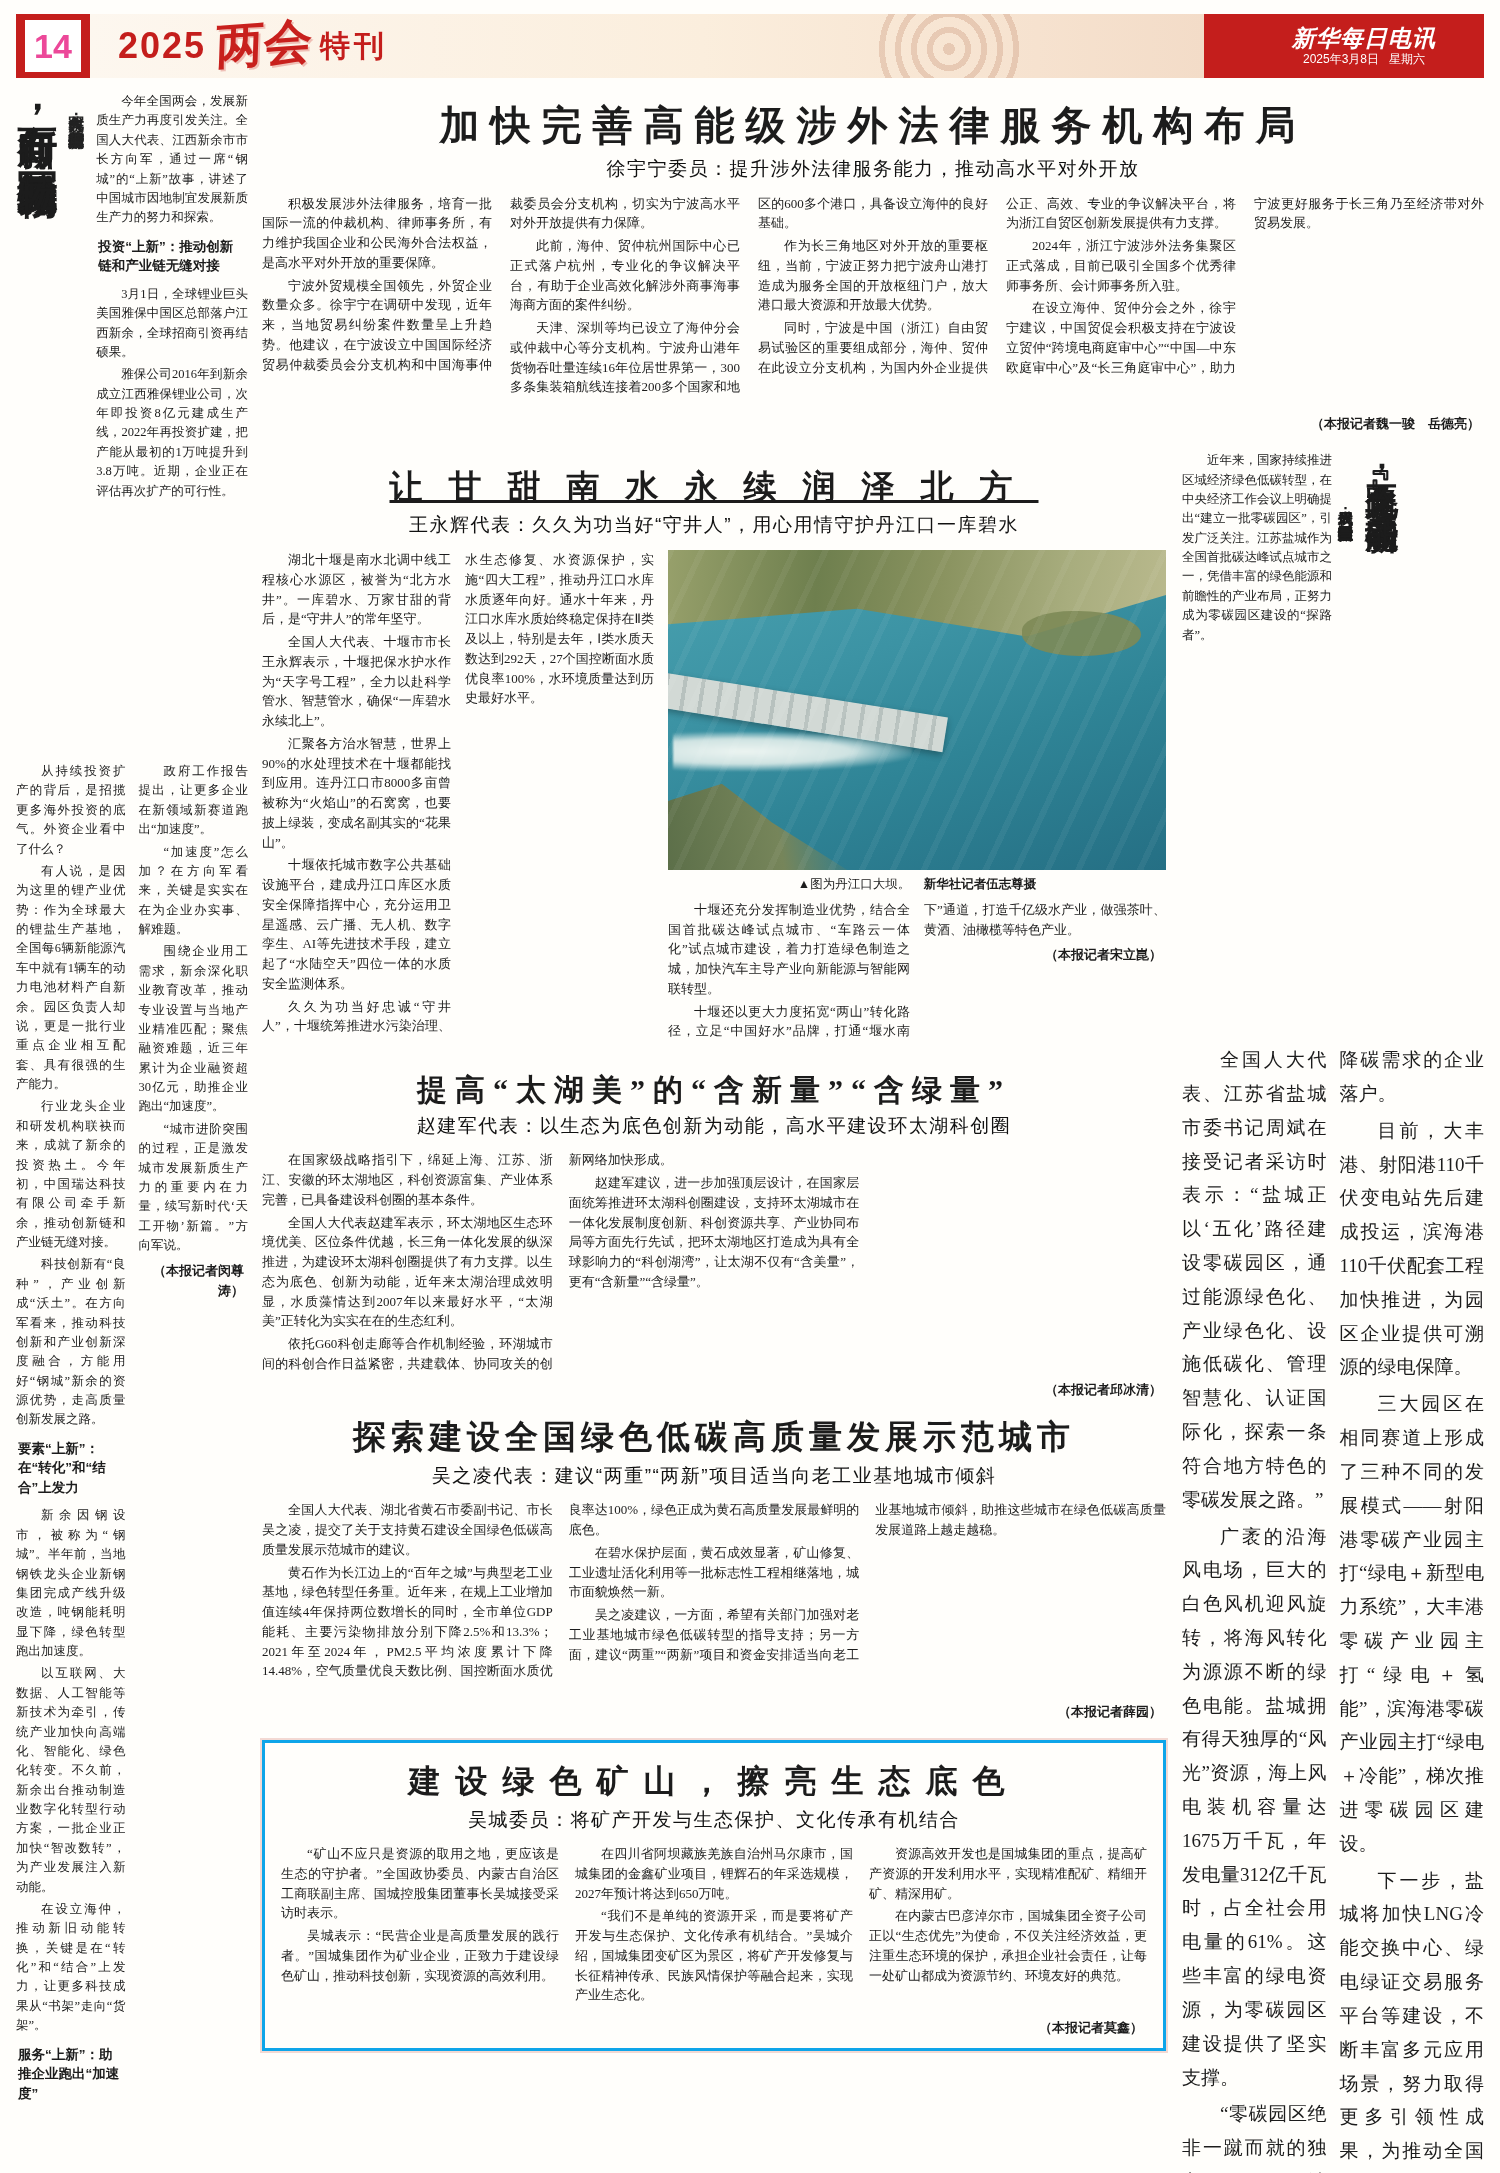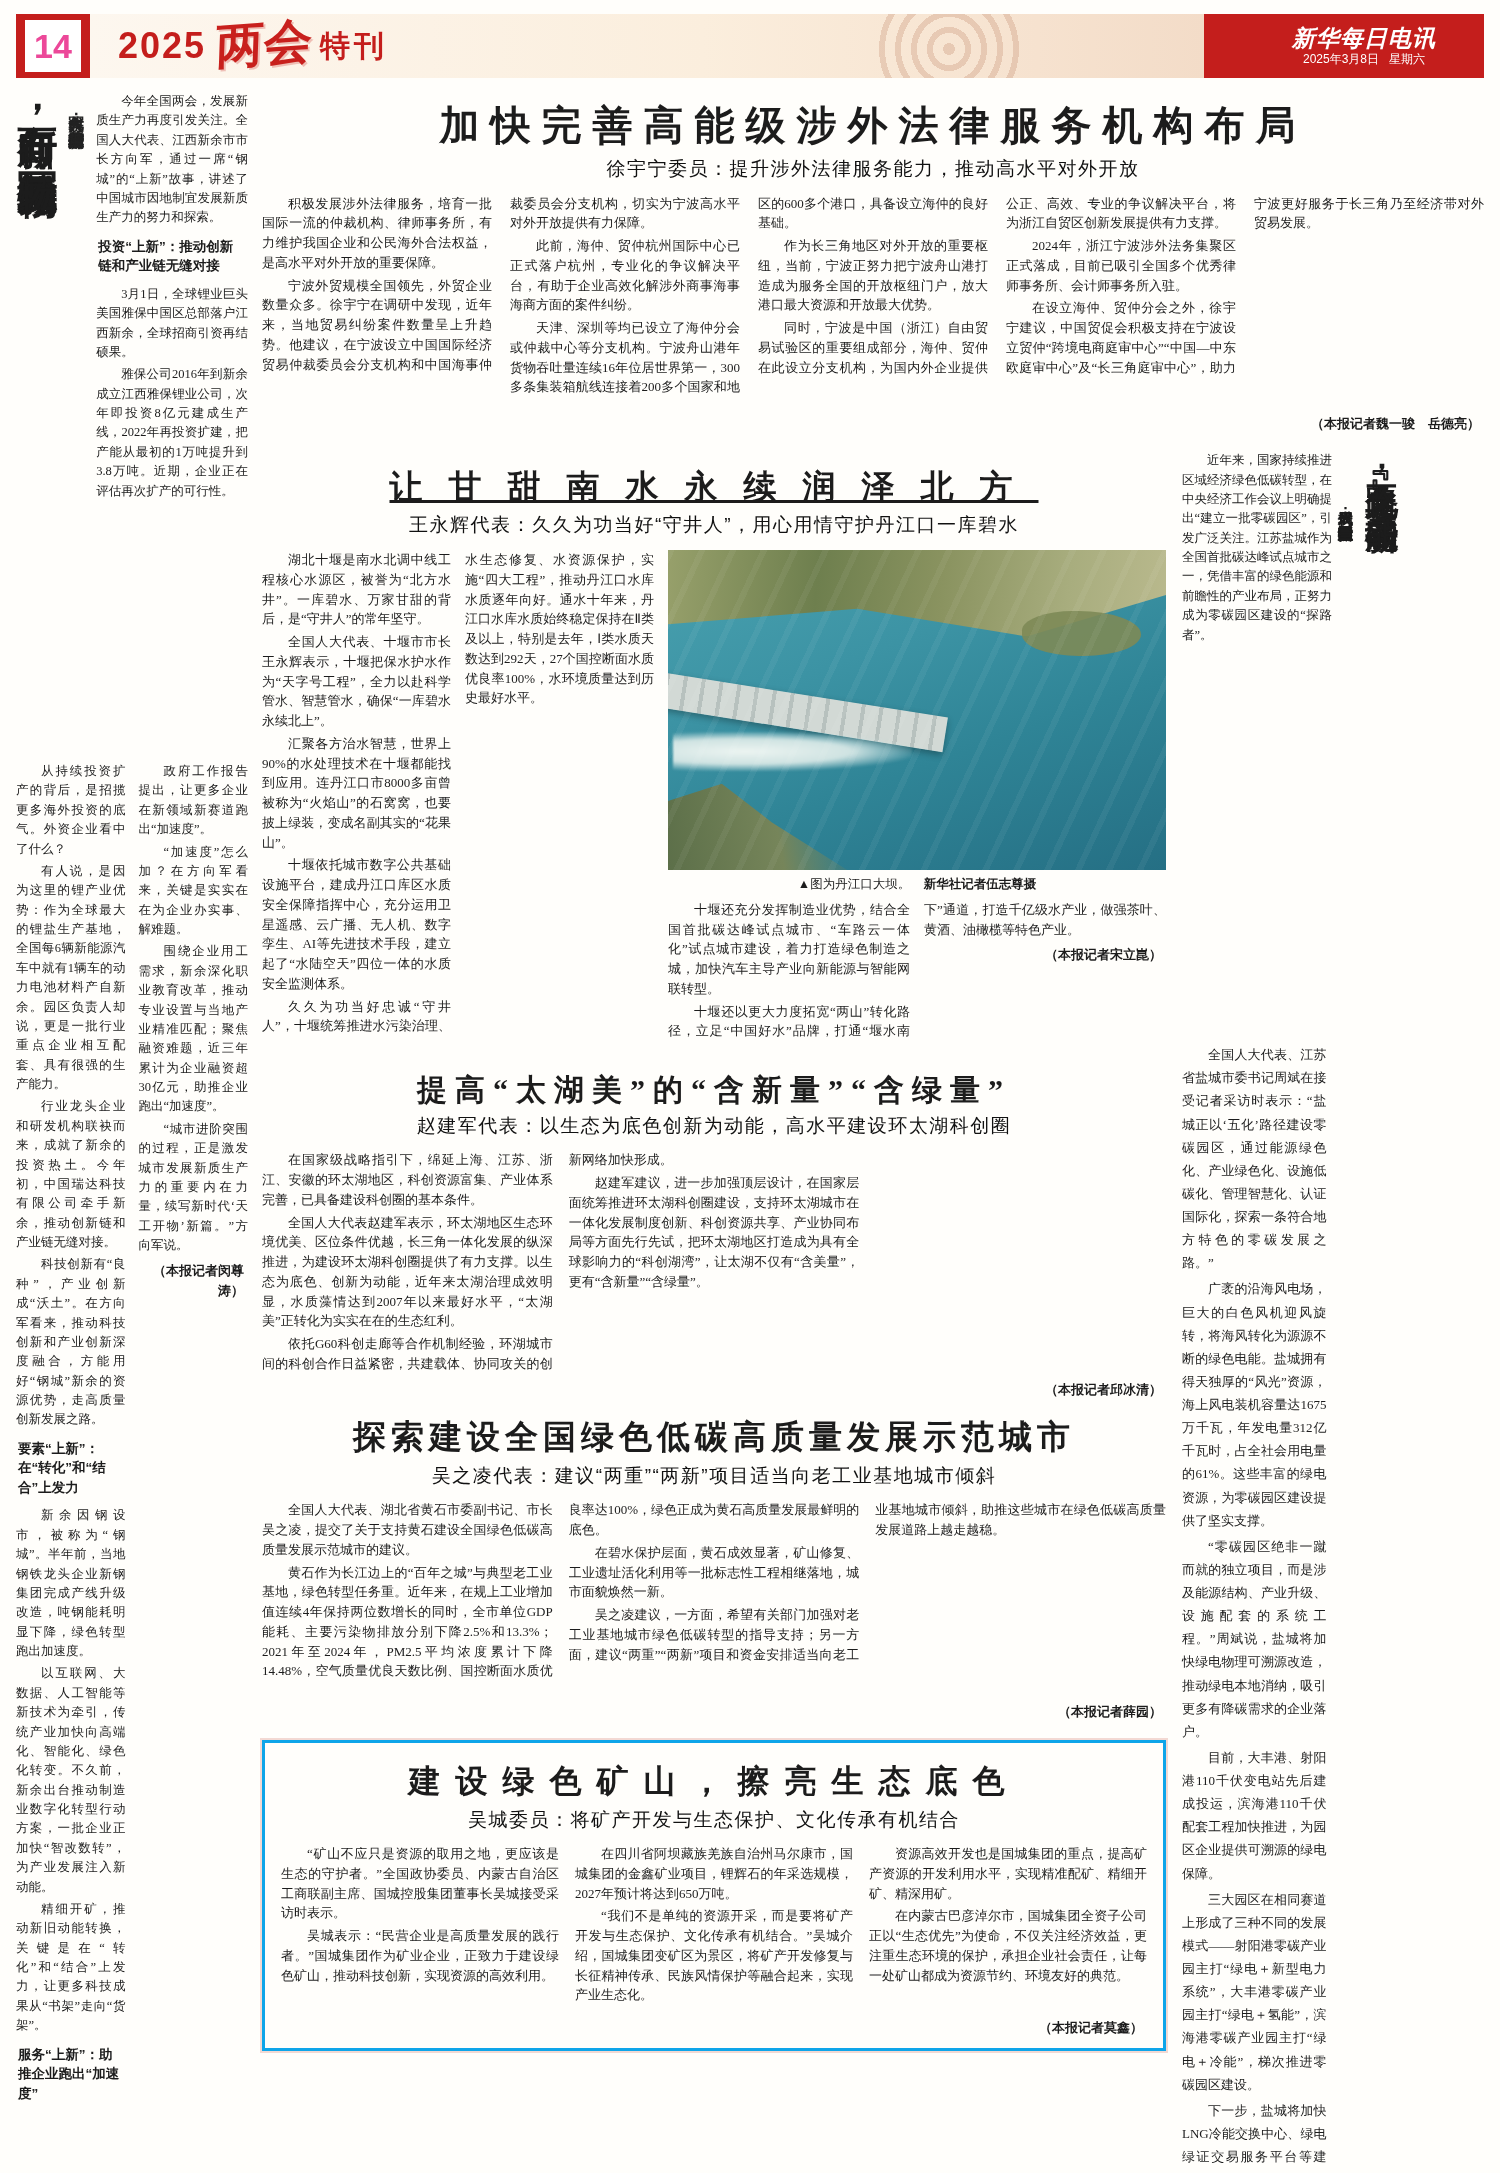--- a/index.html
+++ b/index.html
@@ -87,21 +87,21 @@
   
   .mine-box{border:3px solid #0ea5e9;box-shadow:0 0 0 2px #f3d9d3;margin-top:18px;padding:12px 16px 10px;}
   .mine-cols{height:168px;}
 
   
   .zc-top{display:flex;height:578px;}
   .zc-intro{width:150px;flex:0 0 150px;}
   .zc-vsub{writing-mode:vertical-rl;text-orientation:upright;font:700 15px/1.3 "Liberation Sans",sans-serif;margin:48px 8px 0 4px;}
   .zc-vhead{writing-mode:vertical-rl;text-orientation:upright;font:900 33px/1.1 "Liberation Serif",serif;margin:8px 4px 0 0;}
   .zc-cols{column-count:2;column-gap:13px;height:1440px;column-fill:auto;margin-top:14px;}
-  .zc-cols .para{font-size:13px;line-height:1.78;}
+  .zc-cols .para{font-size:19px;line-height:1.78;}
 </style>
 </head>
 <body>
 
 <div class="page">
 
   <header class="banner">
     <div class="pagenum-box">
       <div class="pagenum-inner">14</div>
     </div>
@@ -127,21 +127,21 @@
         <div class="v-sub">方向军代表：用改革手段打通束缚新质生产力发展的堵点卡点</div>
         <div class="lr-first">
           <p class="para">今年全国两会，发展新质生产力再度引发关注。全国人大代表、江西新余市市长方向军，通过一席“钢城”的“上新”故事，讲述了中国城市因地制宜发展新质生产力的努力和探索。</p>
           <h4 class="sec-head">投资“上新”：推动创新链和产业链无缝对接</h4>
           <div class="plist"><p class="para">3月1日，全球锂业巨头美国雅保中国区总部落户江西新余，全球招商引资再结硕果。</p><p class="para">雅保公司2016年到新余成立江西雅保锂业公司，次年即投资8亿元建成生产线，2022年再投资扩建，把产能从最初的1万吨提升到3.8万吨。近期，企业正在评估再次扩产的可行性。</p></div>
         </div>
       </div>
       <div class="lr-cols">
         <div class="plist"><p class="para">从持续投资扩产的背后，是招揽更多海外投资的底气。外资企业看中了什么？</p><p class="para">有人说，是因为这里的锂产业优势：作为全球最大的锂盐生产基地，全国每6辆新能源汽车中就有1辆车的动力电池材料产自新余。园区负责人却说，更是一批行业重点企业相互配套、具有很强的生产能力。</p><p class="para">行业龙头企业和研发机构联袂而来，成就了新余的投资热土。今年初，中国瑞达科技有限公司牵手新余，推动创新链和产业链无缝对接。</p><p class="para">科技创新有“良种”，产业创新成“沃土”。在方向军看来，推动科技创新和产业创新深度融合，方能用好“钢城”新余的资源优势，走高质量创新发展之路。</p></div>
         <h4 class="sec-head">要素“上新”：在“转化”和“结合”上发力</h4>
-        <div class="plist"><p class="para">新余因钢设市，被称为“钢城”。半年前，当地钢铁龙头企业新钢集团完成产线升级改造，吨钢能耗明显下降，绿色转型跑出加速度。</p><p class="para">以互联网、大数据、人工智能等新技术为牵引，传统产业加快向高端化、智能化、绿色化转变。不久前，新余出台推动制造业数字化转型行动方案，一批企业正加快“智改数转”，为产业发展注入新动能。</p><p class="para">精细开矿，推动新旧动能转换，关键是在“转化”和“结合”上发力，让更多科技成果从“书架”走向“货架”。</p></div>
+        <div class="plist"><p class="para">新余因钢设市，被称为“钢城”。半年前，当地钢铁龙头企业新钢集团完成产线升级改造，吨钢能耗明显下降，绿色转型跑出加速度。</p><p class="para">以互联网、大数据、人工智能等新技术为牵引，传统产业加快向高端化、智能化、绿色化转变。不久前，新余出台推动制造业数字化转型行动方案，一批企业正加快“智改数转”，为产业发展注入新动能。</p><p class="para">在设立海仲，推动新旧动能转换，关键是在“转化”和“结合”上发力，让更多科技成果从“书架”走向“货架”。</p></div>
         <h4 class="sec-head">服务“上新”：助推企业跑出“加速度”</h4>
         <div class="plist"><p class="para">政府工作报告提出，让更多企业在新领域新赛道跑出“加速度”。</p><p class="para">“加速度”怎么加？在方向军看来，关键是实实在在为企业办实事、解难题。</p><p class="para">围绕企业用工需求，新余深化职业教育改革，推动专业设置与当地产业精准匹配；聚焦融资难题，近三年累计为企业融资超30亿元，助推企业跑出“加速度”。</p><p class="para">“城市进阶突围的过程，正是激发城市发展新质生产力的重要内在力量，续写新时代‘天工开物’新篇。”方向军说。</p></div>
         <p class="byline">（本报记者闵尊涛）</p>
       </div>
     </aside>
 
     <div class="main">
 
       <section>
         <h1 class="h-top">加快完善高能级涉外法律服务机构布局</h1>

